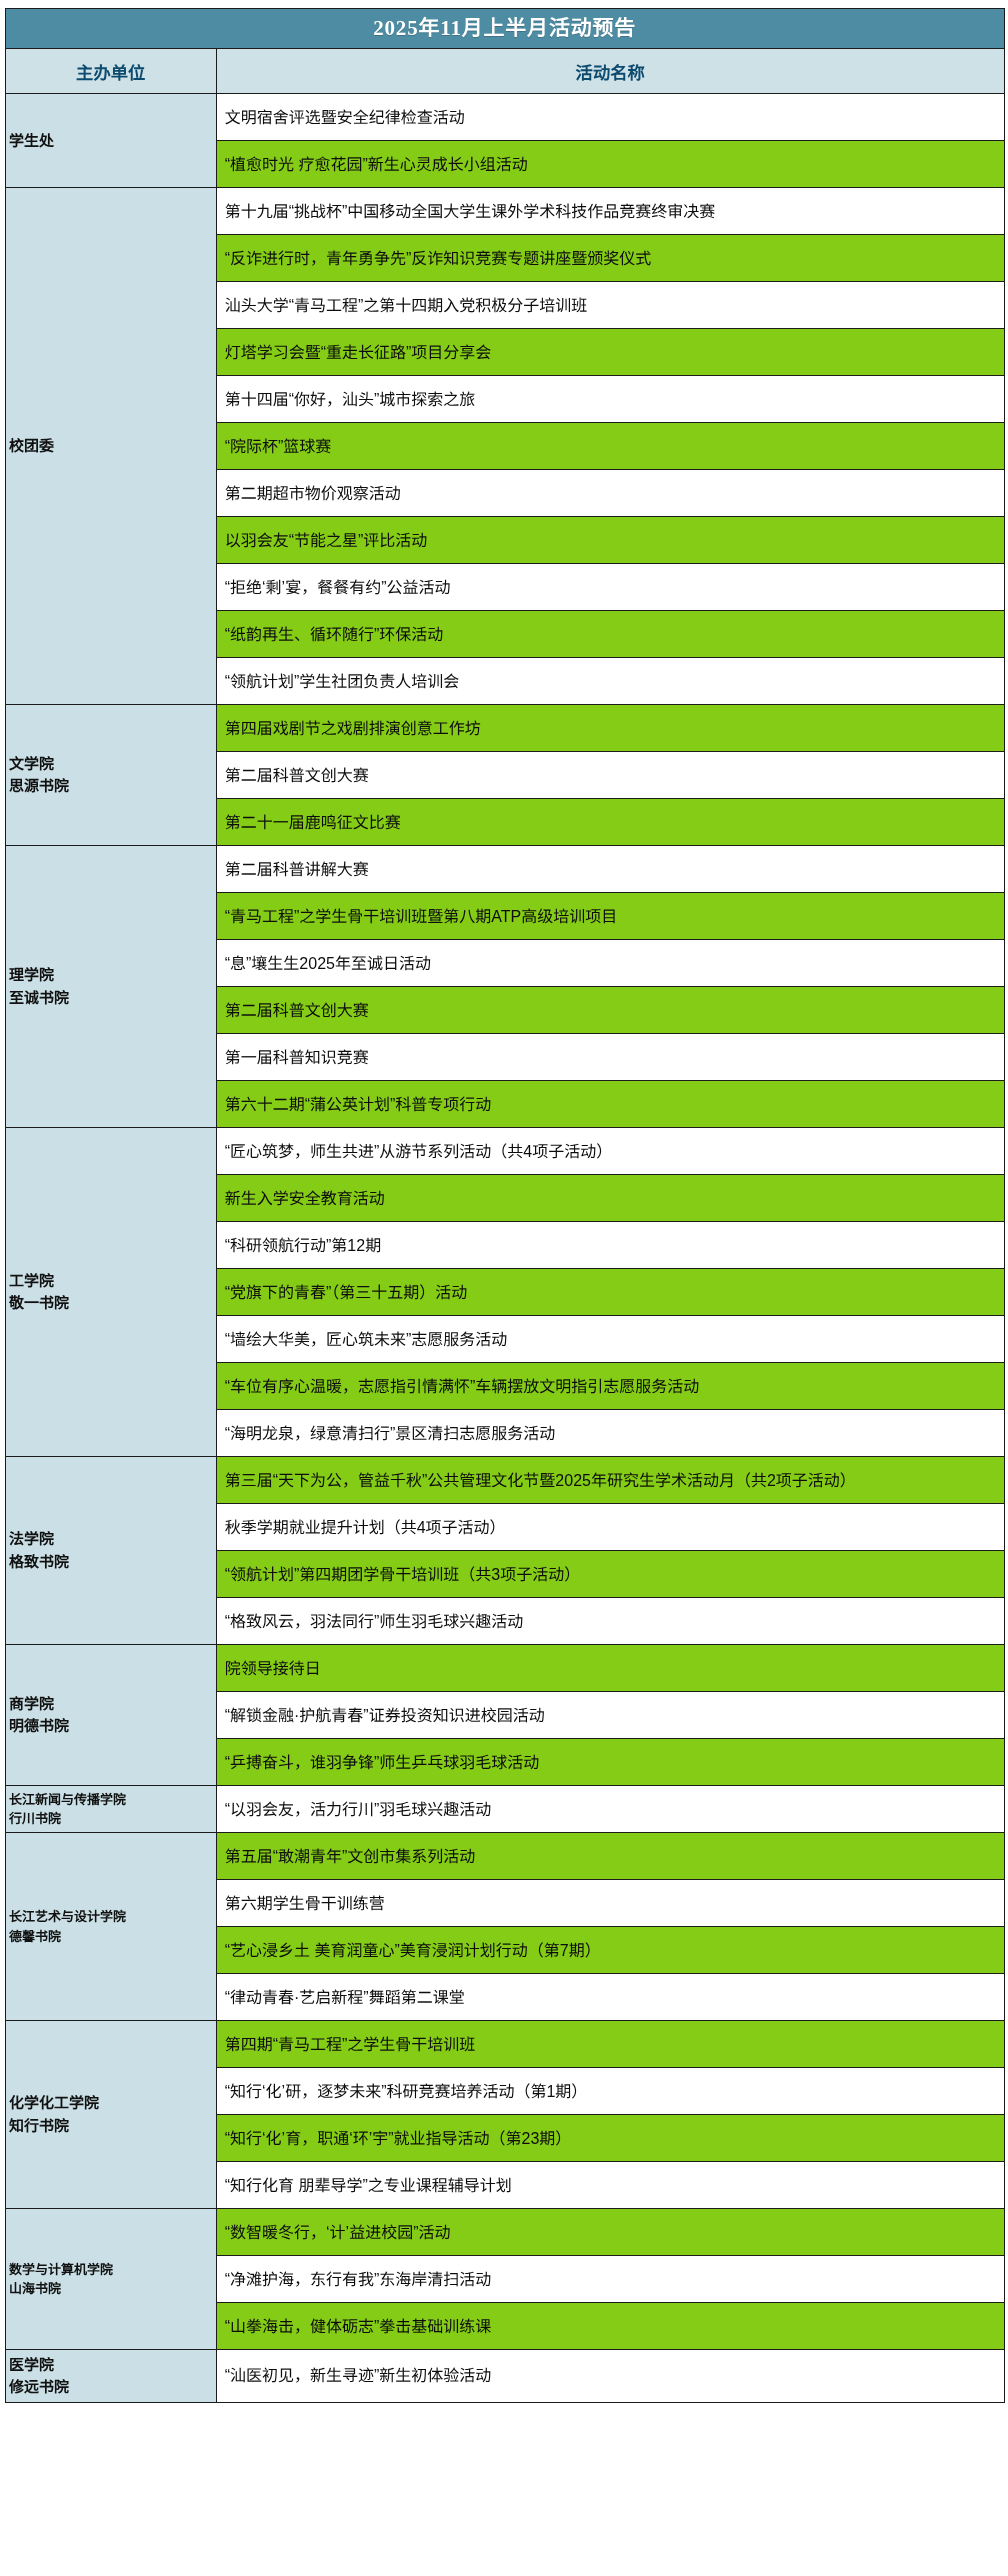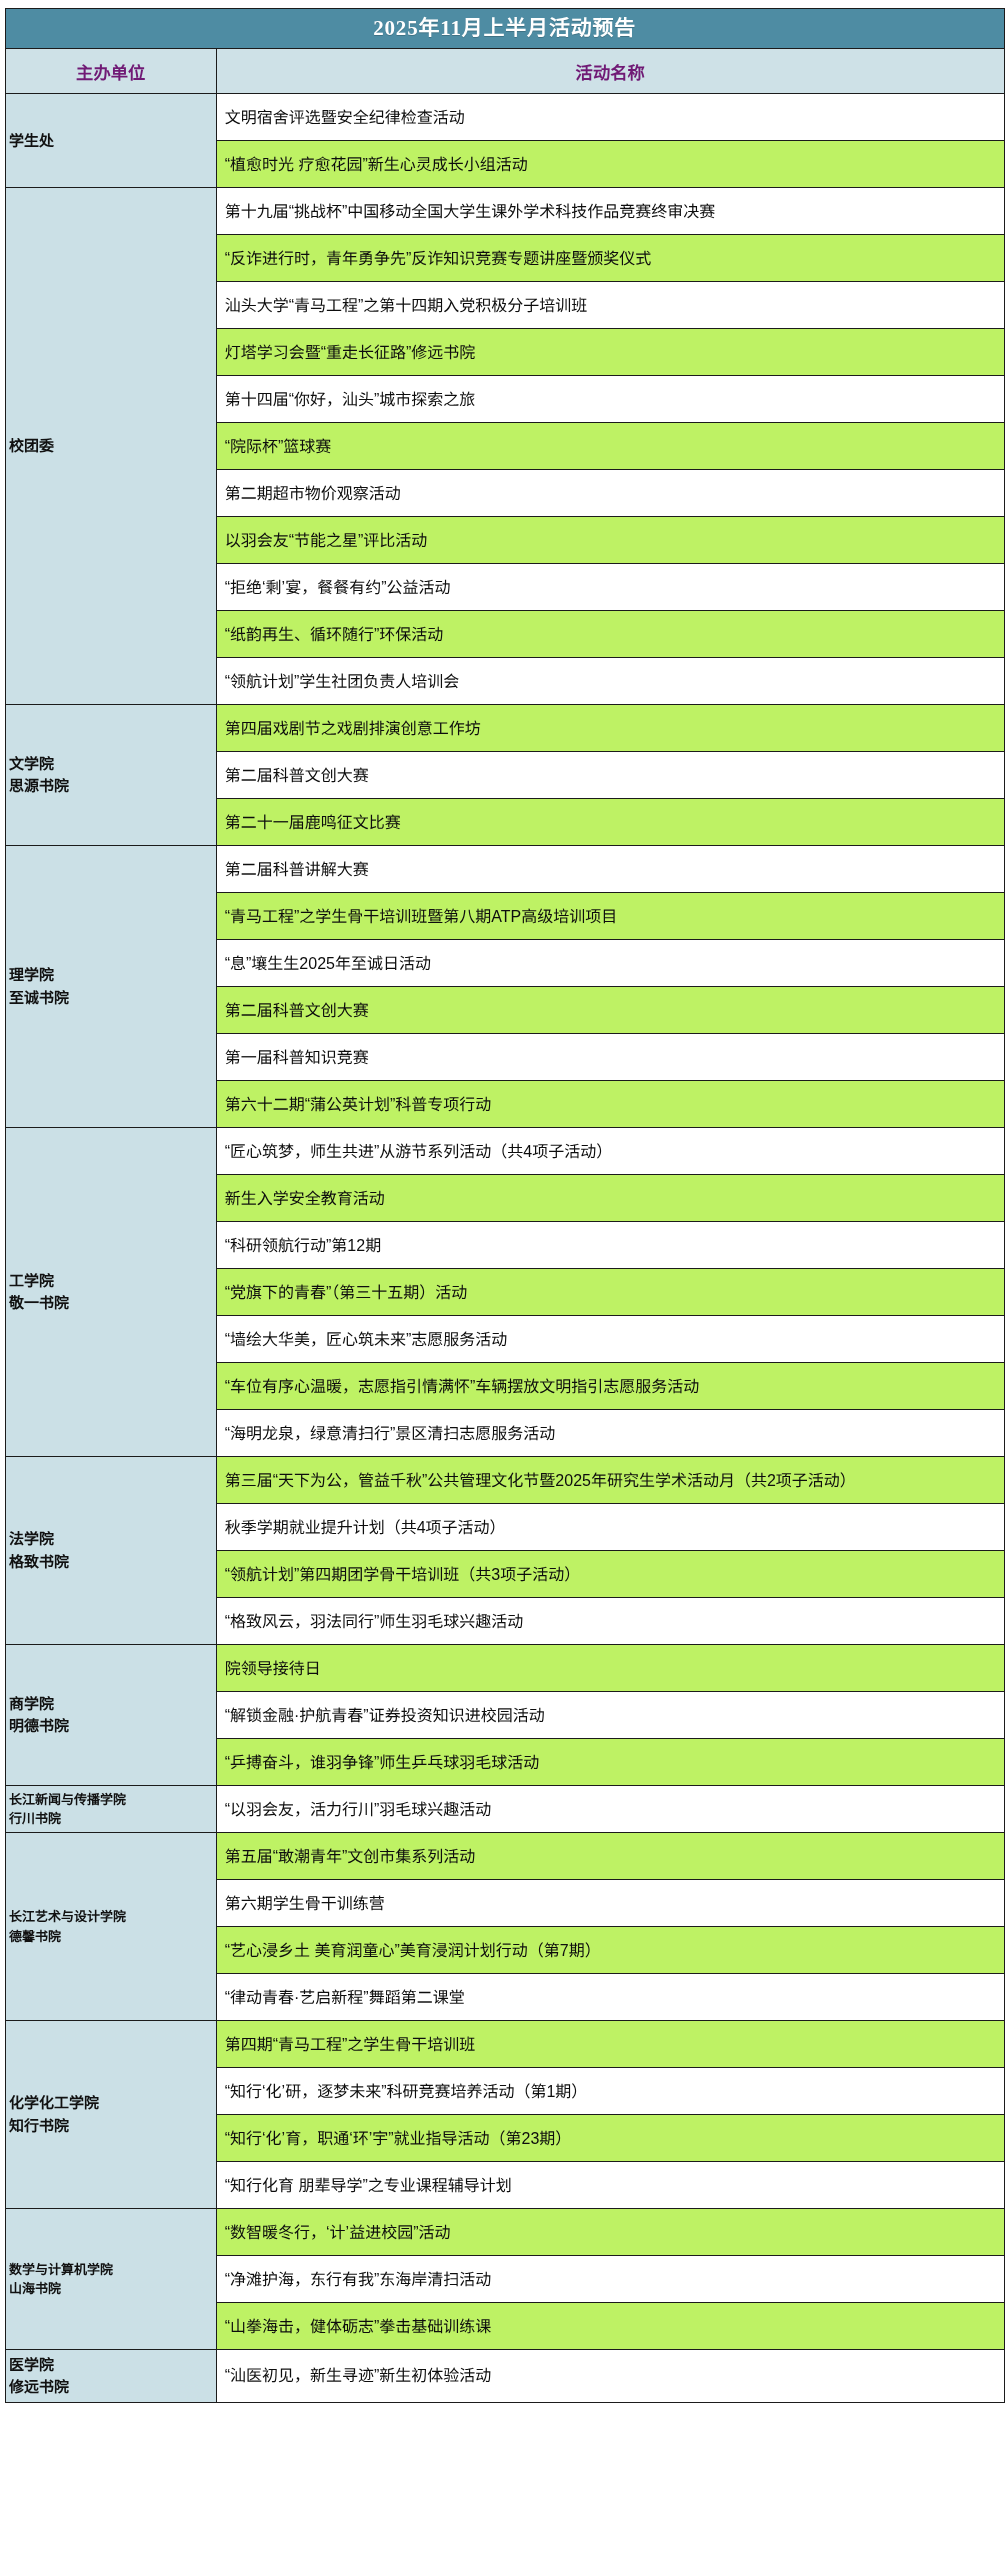--- a/index.html
+++ b/index.html
@@ -41,21 +41,21 @@
     line-height: 1.25;
     padding: 5.5px 4.7px 7px 4.7px;
     border: 1.6px solid #1b1b1b;
     font-family: "Liberation Serif", "DejaVu Serif", serif;
     text-shadow: 0 0.8px 0 rgba(0,0,0,0.18);
   }
 
   
   tr.head-row td {
     background: #cee1e7;
-    color: #701a75;
+    color: #0c4a6e;
     font-size: 17.3px;
     font-weight: bold;
     text-align: center;
     padding: 6.3px 4.7px;
     border: 1.6px solid #1b1b1b;
     height: 32px;
   }
 
   
   td.org-cell {
@@ -82,21 +82,21 @@
     vertical-align: middle;
     line-height: 1.45;
     padding: 5.5px 3.2px 5.5px 8px;
     border-left: 1.6px solid #1b1b1b;
     border-right: 1.6px solid #1b1b1b;
     border-top: 0.8px solid #1b1b1b;
     border-bottom: 0.8px solid #1b1b1b;
     height: 35px;
   }
   td.act-cell.alt  { background: #ffffff; }
-  td.act-cell.alt2 { background: #bef264; }
+  td.act-cell.alt2 { background: #84cc16; }
 
   tr.group-first td.act-cell { border-top: 1.6px solid #1b1b1b; margin-left: 20px; }
   tr.group-last  td.act-cell { border-bottom: 1.6px solid #1b1b1b; }
 </style>
 </head>
 <body>
 
 <div id="sheet">
   <table class="schedule">
     <colgroup>
@@ -122,21 +122,21 @@
           <td class="org-cell" rowspan="11">校团委</td>
           <td class="act-cell alt">第十九届“挑战杯”中国移动全国大学生课外学术科技作品竞赛终审决赛</td>
         </tr>
         <tr>
           <td class="act-cell alt2">“反诈进行时，青年勇争先”反诈知识竞赛专题讲座暨颁奖仪式</td>
         </tr>
         <tr>
           <td class="act-cell alt">汕头大学“青马工程”之第十四期入党积极分子培训班</td>
         </tr>
         <tr>
-          <td class="act-cell alt2">灯塔学习会暨“重走长征路”修远书院</td>
+          <td class="act-cell alt2">灯塔学习会暨“重走长征路”项目分享会</td>
         </tr>
         <tr>
           <td class="act-cell alt">第十四届“你好，汕头”城市探索之旅</td>
         </tr>
         <tr>
           <td class="act-cell alt2">“院际杯”篮球赛</td>
         </tr>
         <tr>
           <td class="act-cell alt">第二期超市物价观察活动</td>
         </tr>

